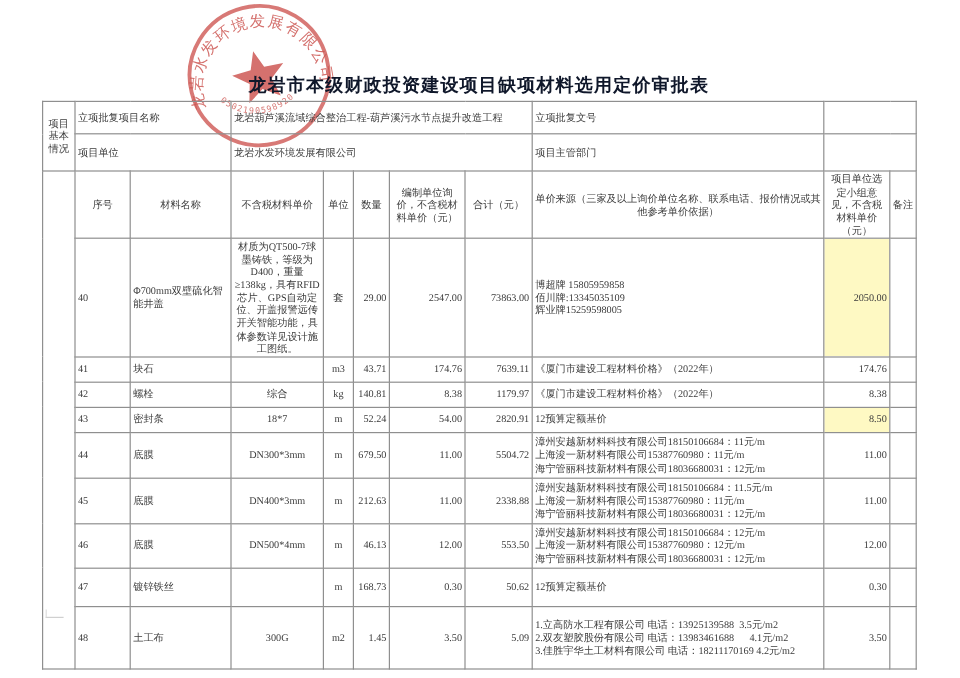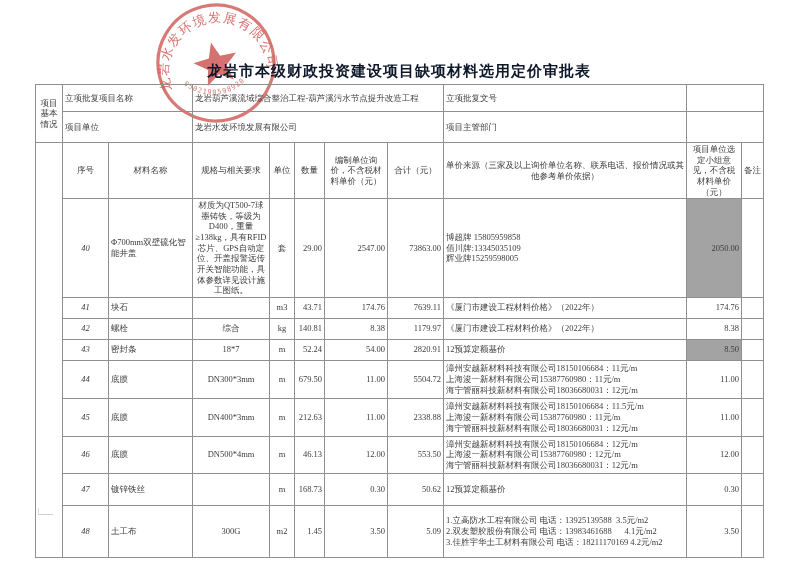--- a/index.html
+++ b/index.html
@@ -21,28 +21,28 @@
     font-size:8.5px;font-weight:normal;line-height:1.25;color:#3c3c3c;
     overflow:hidden;
   }
   .vlabel{word-break:break-all;text-align:center;line-height:1.5;padding:0 5px;}
   .ilabel{text-align:left;font-size:9px;}
   .ivalue{font-size:9px;}
   .r-info1{height:27px;}
   .r-info2{height:31px;}
   .r-head{height:40px;}
   th{text-align:center;}
-  td.no{text-align:center;vertical-align:middle;font-style:italic;}
+  td.no{text-align:left;vertical-align:middle;}
   td.name{text-align:left;font-family:Liberation Serif, serif;}
   td.spec{text-align:center;font-size:8px;line-height:1.3;}
   td.unit{text-align:center;}
   td.qty,td.price,td.total{text-align:right;}
   td.src{text-align:left;white-space:pre-wrap;font-size:8px;line-height:1.45;padding-left:4px;}
   td.sel{text-align:right;vertical-align:bottom;}
-  td.sel.hl{background:#a3a3a3;}
+  td.sel.hl{background:#fef9c3;}
   tbody tr.data-row:first-of-type td.src{vertical-align:bottom;}
   
   .stamp{
     position:absolute;left:145px;top:-8px;width:142px;height:142px;
     transform:rotate(-14deg);opacity:.85;mix-blend-mode:multiply;
     pointer-events:none;
   }
   
   .corner-mark{
     position:absolute;left:38px;top:508px;width:14px;height:6px;
@@ -96,21 +96,21 @@
       <tr class="r-info2">
         <td class="ilabel" colspan="2">项目单位</td>
         <td class="ivalue" colspan="5">龙岩水发环境发展有限公司</td>
         <td class="ilabel">项目主管部门</td>
         <td class="ivalue" colspan="2"></td>
       </tr>
       <tr class="r-head">
         <td rowspan="10"></td>
         <th>序号</th>
         <th>材料名称</th>
-        <th>规格与相关要求</th>
+        <th>不含税材料单价</th>
         <th>单位</th>
         <th>数量</th>
         <th>编制单位询价，不含税材料单价（元）</th>
         <th>合计（元）</th>
         <th>单价来源（三家及以上询价单位名称、联系电话、报价情况或其他参考单价依据）</th>
         <th>项目单位选定小组意见，不含税材料单价（元）</th>
         <th>备注</th>
       </tr>
     <tr class="data-row" style="height: 76px;">
           <td class="no">40</td>

